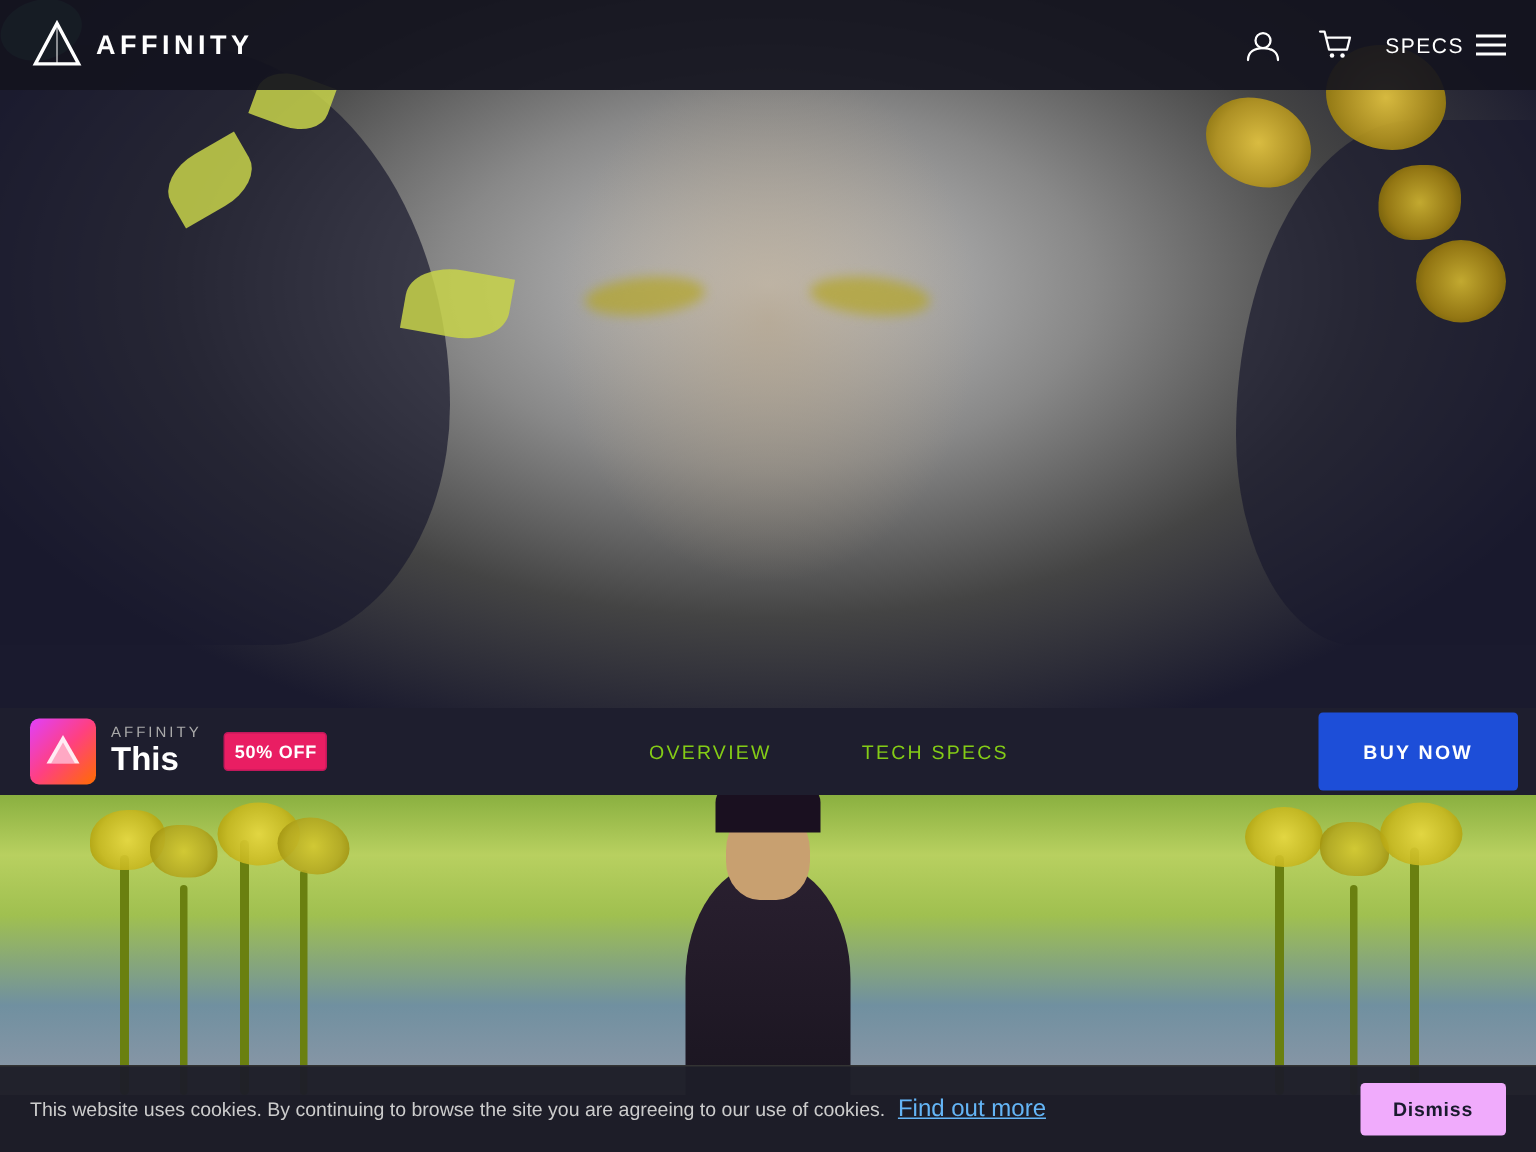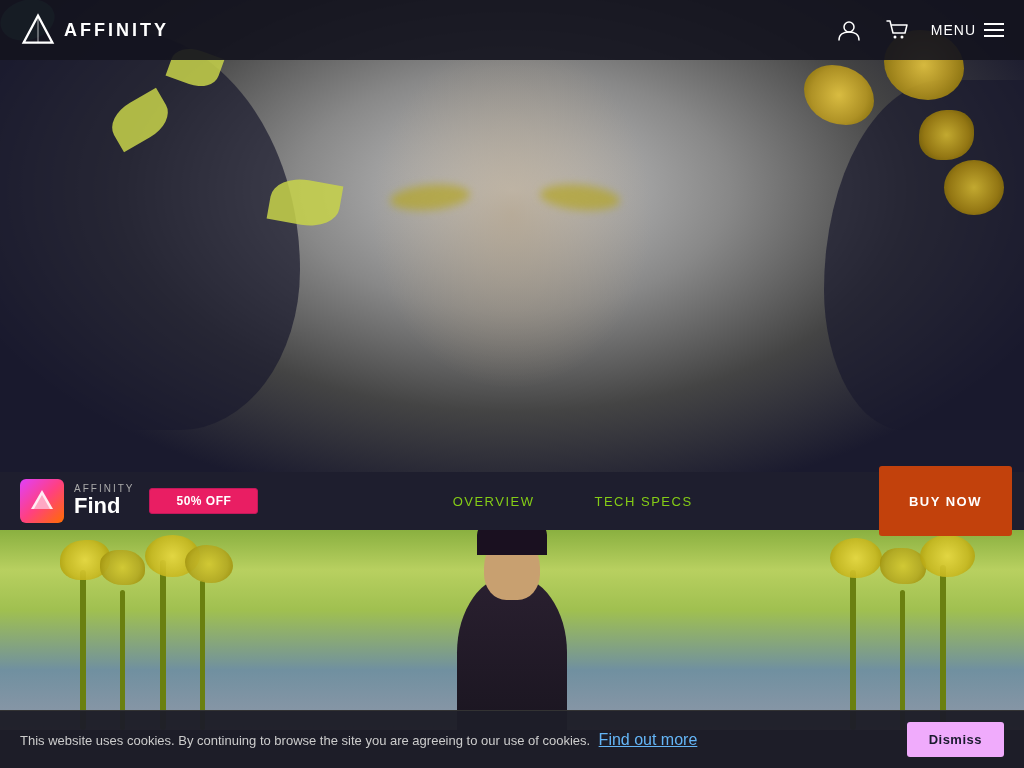--- a/index.html
+++ b/index.html
@@ -240,21 +240,21 @@
       color: white;
       font-size: 22px;
       font-weight: 600;
       line-height: 1.1;
     }
     .badge-50 {
       background: #e91e63;
       color: white;
       font-size: 12px;
       font-weight: 700;
-      padding: 5px 26px;
+      padding: 5px 6px;
       border-radius: 3px;
       letter-spacing: 0.5px;
       margin-left: 5px;
       border: 1.5px solid #c2185b;
     }
     .subnav-links {
       display: flex;
       align-items: center;
       flex: 1;
       justify-content: center;
@@ -267,29 +267,29 @@
       letter-spacing: 1.5px;
       text-transform: uppercase;
       padding: 0 30px;
       cursor: pointer;
       height: 58px;
       display: flex;
       align-items: center;
       transition: color 0.2s;
     }
     .subnav-buy {
-      background: #c2410c;
+      background: #1d4ed8;
       color: white;
       font-size: 13px;
       font-weight: 700;
       letter-spacing: 1.5px;
       text-transform: uppercase;
       padding: 0 30px;
       cursor: pointer;
-      height: 70px;
+      height: 52px;
       display: flex;
       align-items: center;
       margin-right: 0;
       border-radius: 3px;
       margin: 8px 12px;
     }
 
     
     .second-hero {
       position: absolute;
@@ -360,21 +360,21 @@
       </svg>
     </div>
     <div class="header-icon">
       <svg width="26" height="26" viewBox="0 0 26 26" fill="none" xmlns="http://www.w3.org/2000/svg">
         <path d="M3 4h3l3 12h12l2-8H8" stroke="white" stroke-width="1.5" stroke-linecap="round" stroke-linejoin="round"></path>
         <circle cx="11" cy="20" r="1.5" fill="white"></circle>
         <circle cx="18" cy="20" r="1.5" fill="white"></circle>
       </svg>
     </div>
     <div class="menu-area">
-      <span>MENU</span>
+      <span>SPECS</span>
       <div class="hamburger-lines">
         <span></span>
         <span></span>
         <span></span>
       </div>
     </div>
   </div>
 </header>
 
 <div class="hero-image">
@@ -402,21 +402,21 @@
 <nav class="subnav">
   <div class="subnav-brand">
     <div class="brand-icon">
       <svg viewBox="0 0 28 28" fill="none" xmlns="http://www.w3.org/2000/svg">
         <polygon points="14,3 25,22 3,22" fill="white" opacity="0.9"></polygon>
         <polygon points="14,8 22,22 6,22" fill="rgba(255,100,150,0.5)"></polygon>
       </svg>
     </div>
     <div class="brand-text">
       <span class="brand-name-top">AFFINITY</span>
-      <span class="brand-name-bottom">Find</span>
+      <span class="brand-name-bottom">This</span>
     </div>
     <div class="badge-50">50% OFF</div>
   </div>
 
   <div class="subnav-links">
     <div class="subnav-link">OVERVIEW</div>
     <div class="subnav-link">TECH SPECS</div>
   </div>
 
   <div class="subnav-buy">BUY NOW</div>

